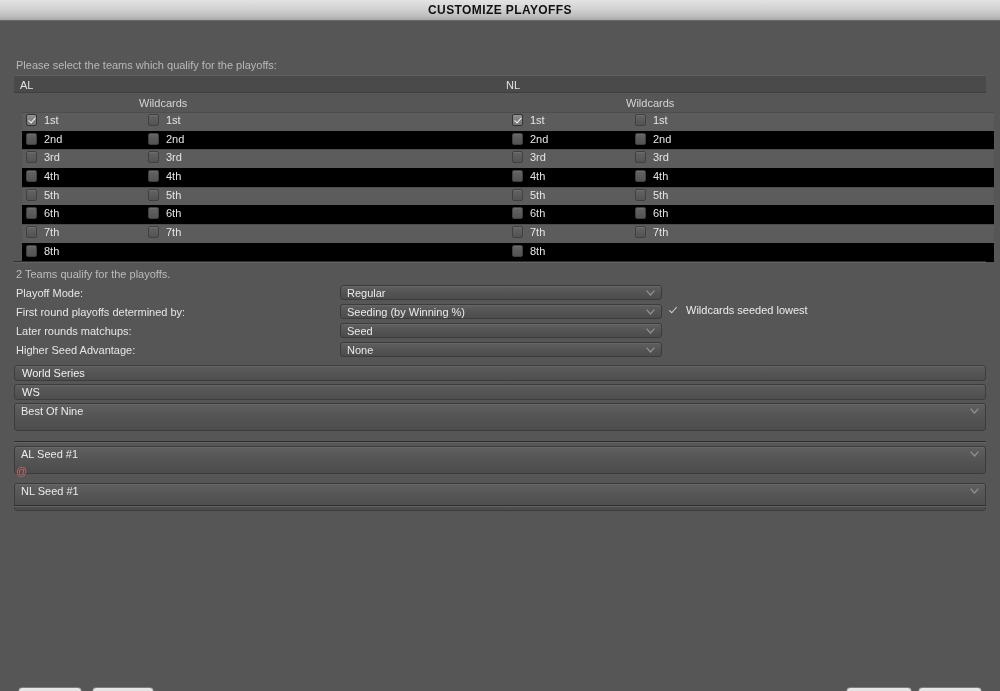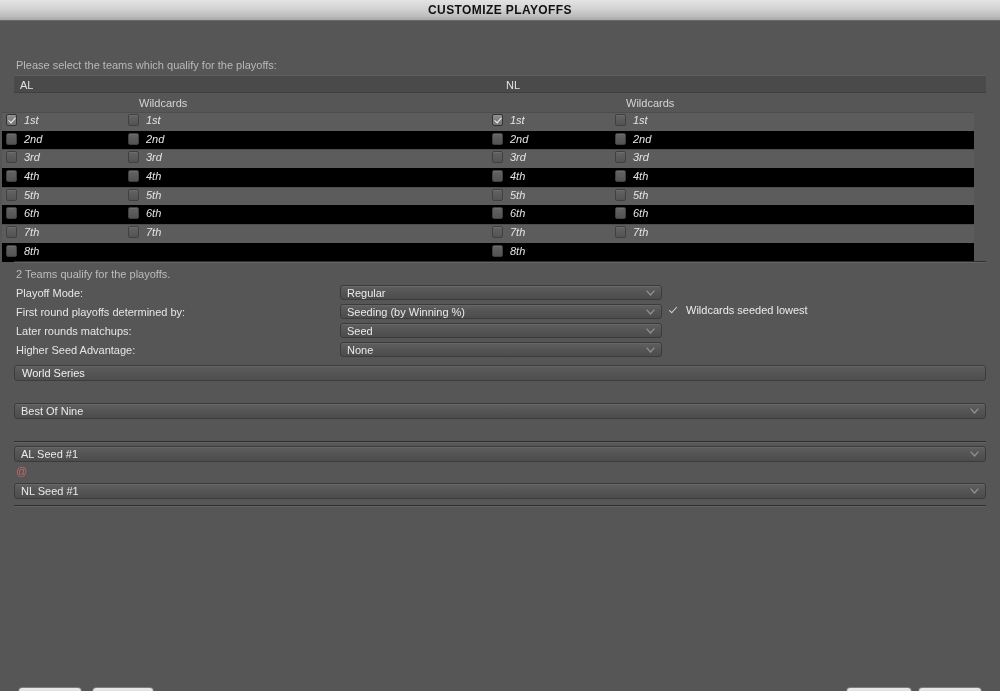--- a/index.html
+++ b/index.html
@@ -66,23 +66,22 @@
     top: 76px;
     font-size: 11px;
     color: #d5d5d5;
   }
   .wc-head.a { left: 139px; }
   .wc-head.b { left: 626px; }
 
   
   #teams {
     position: absolute;
-    left: 2px; top: 91px;
+    left: 22px; top: 91px;
     width: 972px;
-    font-style: italic;
   }
   .team-row {
     position: relative;
     height: 18.7px;
     width: 972px;
   }
   .team-row.odd  { background: #5c5c5c; }
   .team-row.even { background: #000000; }
   .team-row .sep-top {
     position: absolute; left: 0; top: 0; width: 100%; height: 1px;
@@ -209,21 +208,21 @@
   }
   .tfield .tv {
     position: absolute; left: 7px; top: 1px;
     font-size: 11px; color: #f0f0f0; white-space: nowrap;
   }
 
   .wide-dd {
     position: absolute;
     left: 14px;
     width: 972px;
-    height: 16px;
+    height: 28px;
   }
 
   .at-sym {
     position: absolute;
     left: 16px; top: 444px;
     font-size: 11px;
     color: #c06868;
   }
 
   
@@ -458,20 +457,23 @@
     </div>
 
   <div class="wcs">
     <span class="tick"></span>
     <span class="wlabel">Wildcards seeded lowest</span>
   </div>
 
   <div class="tfield" style="top:344px;">
     <span class="tv">World Series</span>
   </div>
+  <div class="tfield" style="top:363px;">
+    <span class="tv">WS</span>
+  </div>
 
   <div class="dd wide-dd" style="top:382px;">
     <span class="ddtext">Best Of Nine</span>
     <span class="chev">
       <svg width="9" height="6" viewBox="0 0 9 6">
           <path d="M0.6 0.6 L4.5 5 L8.4 0.6" fill="none" stroke="#8f8f8f" stroke-width="1.4"></path>
         </svg>
     </span>
   </div>
 

